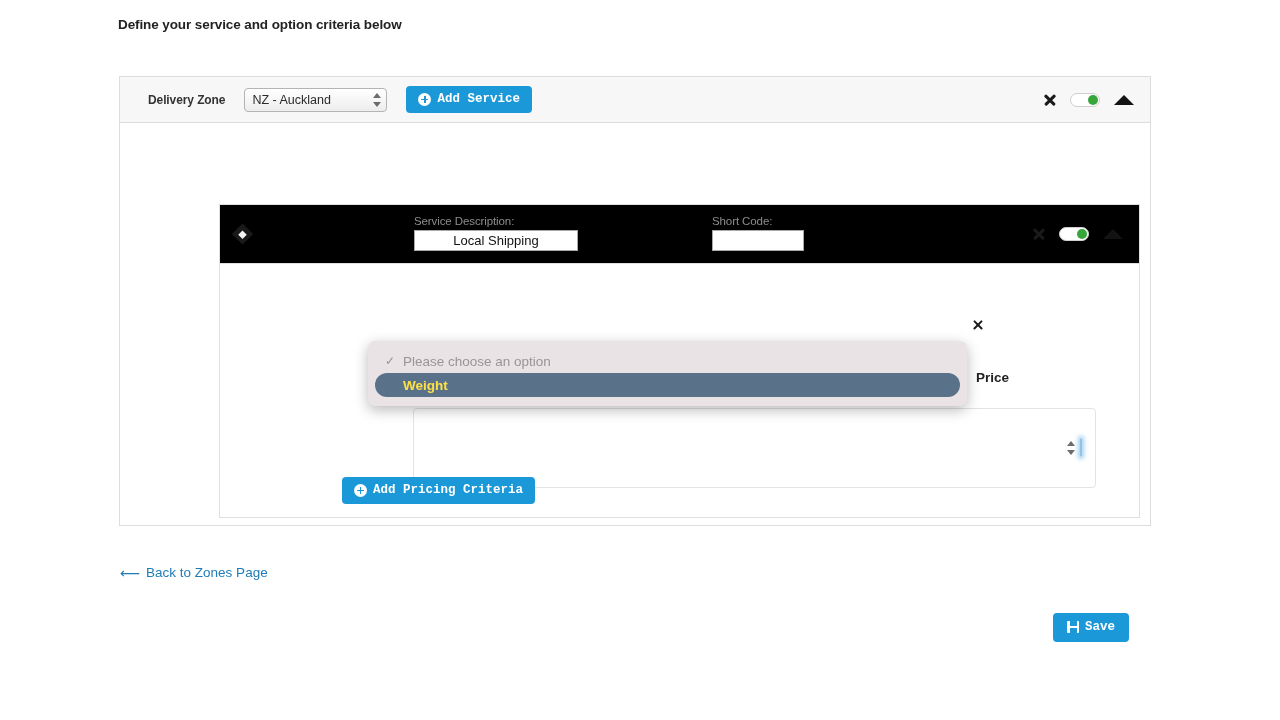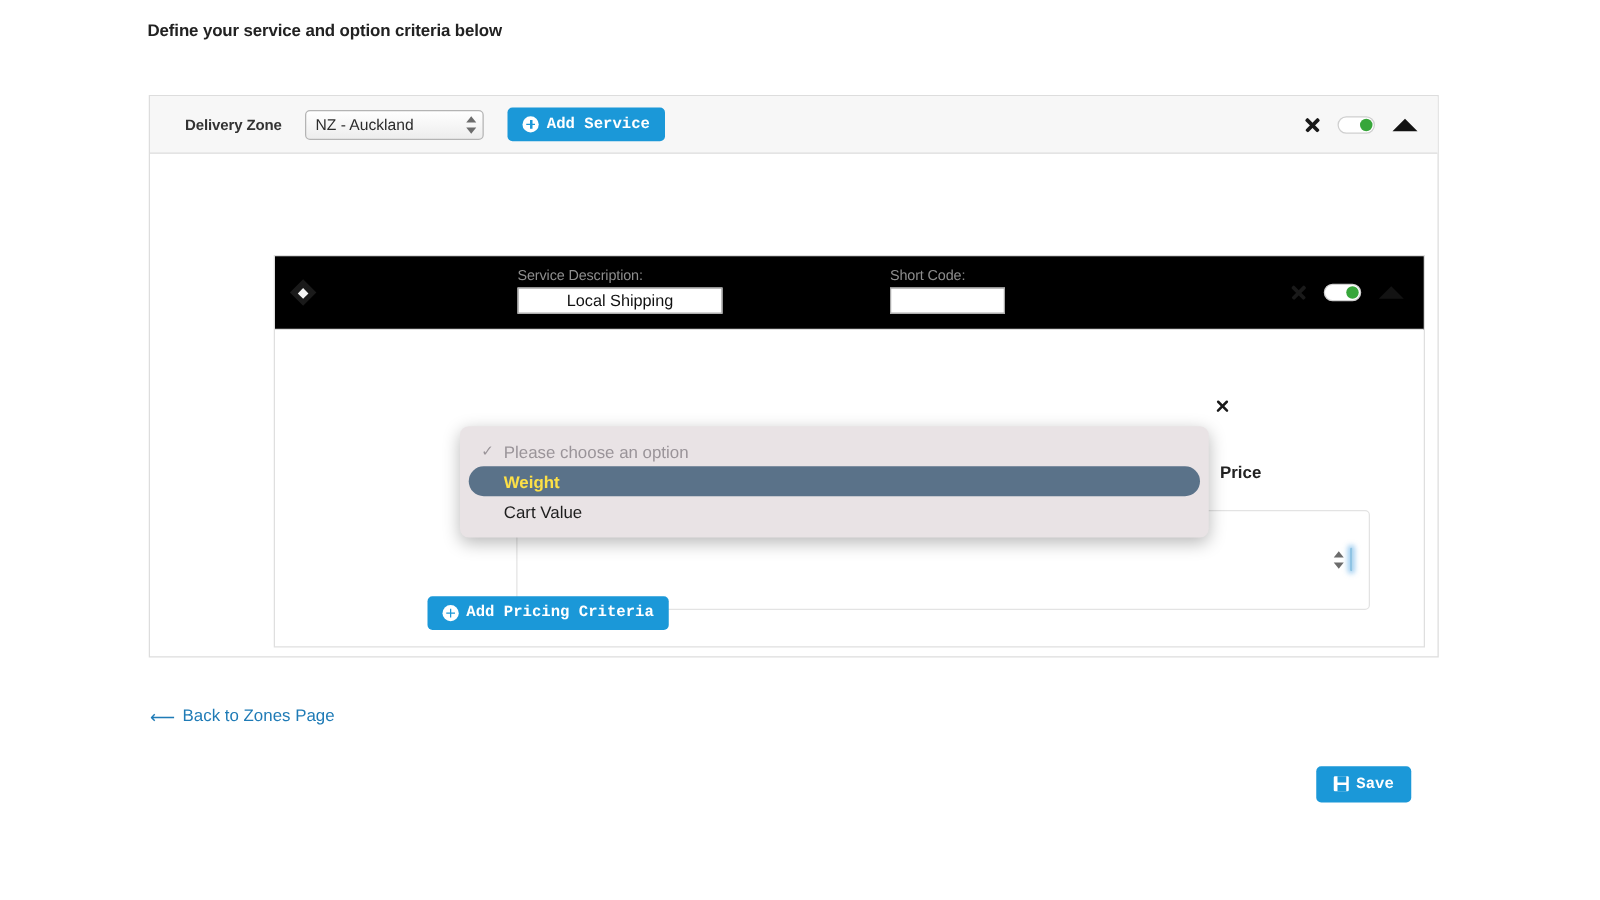--- a/index.html
+++ b/index.html
@@ -366,23 +366,20 @@
   </div>
 
   <div class="dropdown-menu">
     <div class="dd-item placeholder">
       <span class="tick">✓</span>
       <span>Please choose an option</span>
     </div>
     <div class="dd-item selected">
       <span>Weight</span>
     </div>
-    <div class="dd-item">
-      <span>Cart Value</span>
-    </div>
   </div>
 
   <a class="back-link">
     <span class="icon-arrow-left">⟵</span>
     <span>Back to Zones Page</span>
   </a>
 
   <button class="btn-blue btn-save">
     <span class="icon-save"></span>
     <span>Save</span>

